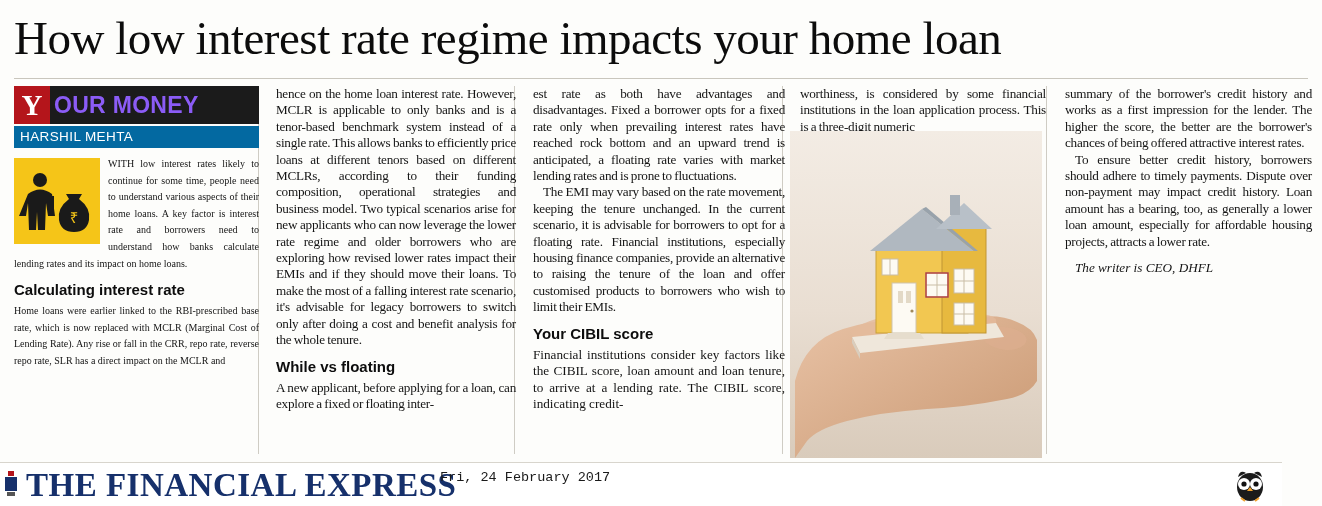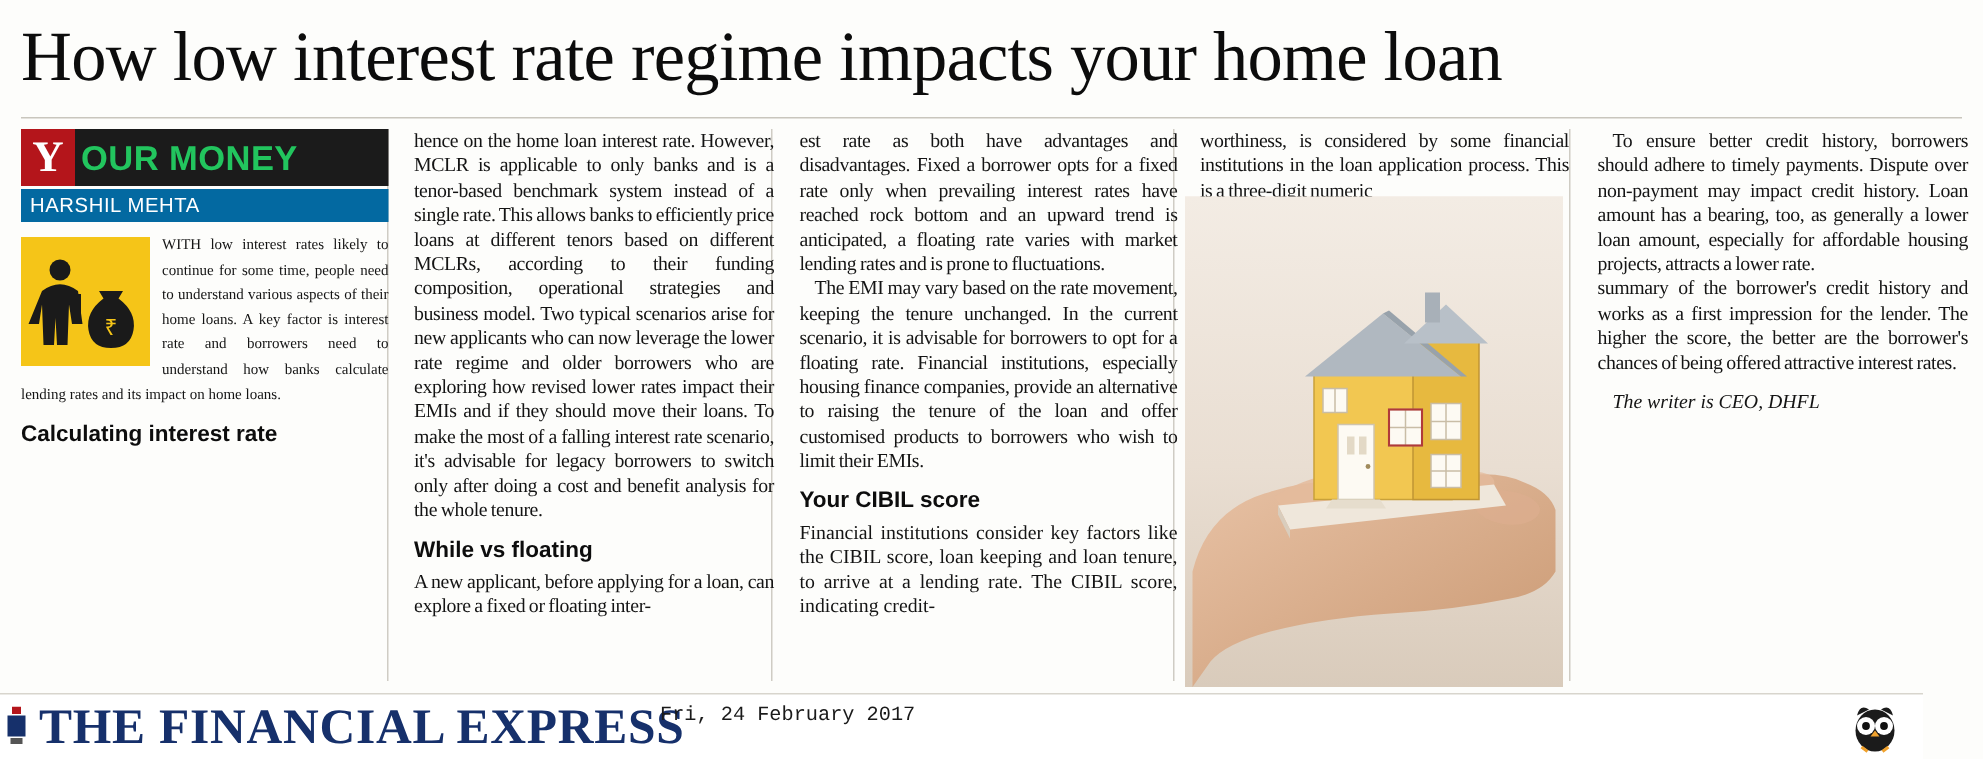--- a/index.html
+++ b/index.html
@@ -101,21 +101,21 @@
     font-family: "Liberation Serif", serif;
     font-size: 29px;
     font-weight: bold;
     text-align: center;
     line-height: 38px;
   }
   .banner .btext {
     position: absolute;
     left: 40px;
     top: 4px;
-    color: #22c55e;
+    color: #8b5cf6;
     font-family: "Liberation Sans", sans-serif;
     font-weight: bold;
     font-size: 23px;
     letter-spacing: 0.3px;
     line-height: 30px;
   }
   .byline {
     width: 245px;
     height: 22px;
     background: #0369a1;
@@ -248,42 +248,43 @@
           <path d="M14 36 q12 -9 24 0 l3 22 -7 0 -2 -13 -1 27 -7 0 -1 -18 -1 18 -7 0 -1 -27 -2 13 -7 0 z" fill="#1a1a1a"></path>
           <rect x="36" y="38" width="4" height="14" fill="#1a1a1a"></rect>
 
           <path d="M52 36 l16 0 -3 5 q12 9 10 21 -2 12 -15 12 -13 0 -15 -12 -2 -12 10 -21 z" fill="#1a1a1a"></path>
           <text x="60" y="65" font-family="Liberation Sans, sans-serif" font-size="15" fill="#f5c518" text-anchor="middle">₹</text>
         </svg>
       </div>
       <div class="body">WITH low interest rates likely to continue for some time, people need to understand various aspects of their home loans. A key factor is interest rate and borrowers need to understand how banks calculate lending rates and its impact on home loans.</div>
       <div style="clear:both"></div>
       <div class="subhead">Calculating interest rate</div>
+      <div class="body">Home loans were earlier linked to the RBI-prescribed base rate, which is now replaced with MCLR (Marginal Cost of Lending Rate). Any rise or fall in the CRR, repo rate, reverse repo rate, SLR has a direct impact on the MCLR and</div>
     </div>
 
     <div class="col col2">
       <div class="tight">hence on the home loan interest rate. However, MCLR is applicable to only banks and is a tenor-based benchmark system instead of a single rate. This allows banks to efficiently price loans at different tenors based on different MCLRs, according to their funding composition, operational strategies and business model. Two typical scenarios arise for new applicants who can now leverage the lower rate regime and older borrowers who are exploring how revised lower rates impact their EMIs and if they should move their loans. To make the most of a falling interest rate scenario, it's advisable for legacy borrowers to switch only after doing a cost and benefit analysis for the whole tenure.</div>
       <div class="subhead">While vs floating</div>
       <div class="tight">A new applicant, before applying for a loan, can explore a fixed or floating inter-</div>
     </div>
 
     <div class="col col3">
       <div class="tight">est rate as both have advantages and disadvantages. Fixed a borrower opts for a fixed rate only when prevailing interest rates have reached rock bottom and an upward trend is anticipated, a floating rate varies with market lending rates and is prone to fluctuations.</div>
       <div class="tight" style="text-indent:10px; margin-top:0;">The EMI may vary based on the rate movement, keeping the tenure unchanged. In the current scenario, it is advisable for borrowers to opt for a floating rate. Financial institutions, especially housing finance companies, provide an alternative to raising the tenure of the loan and offer customised products to borrowers who wish to limit their EMIs.</div>
       <div class="subhead">Your CIBIL score</div>
-      <div>Financial institutions consider key factors like the CIBIL score, loan keeping and loan tenure, to arrive at a lending rate. The CIBIL score, indicating credit-</div>
+      <div>Financial institutions consider key factors like the CIBIL score, loan amount and loan tenure, to arrive at a lending rate. The CIBIL score, indicating credit-</div>
     </div>
 
     <div class="col col4">
       <div class="tight">worthiness, is considered by some financial institutions in the loan application process. This is a three-digit numeric</div>
     </div>
 
     <div class="col col5">
+      <div class="tight">summary of the borrower's credit history and works as a first impression for the lender. The higher the score, the better are the borrower's chances of being offered attractive interest rates.</div>
       <div class="tight" style="text-indent:10px;">To ensure better credit history, borrowers should adhere to timely payments. Dispute over non-payment may impact credit history. Loan amount has a bearing, too, as generally a lower loan amount, especially for affordable housing projects, attracts a lower rate.</div>
-      <div class="tight">summary of the borrower's credit history and works as a first impression for the lender. The higher the score, the better are the borrower's chances of being offered attractive interest rates.</div>
       <div class="italic-note">The writer is CEO, DHFL</div>
     </div>
   </div>
 
   <div class="photo">
     <svg width="252" height="327" viewBox="0 0 252 327">
       <defs>
         <linearGradient id="bg" x1="0" y1="0" x2="0" y2="1">
           <stop offset="0%" stop-color="#f3ece4"></stop>
           <stop offset="55%" stop-color="#e9ded2"></stop>

